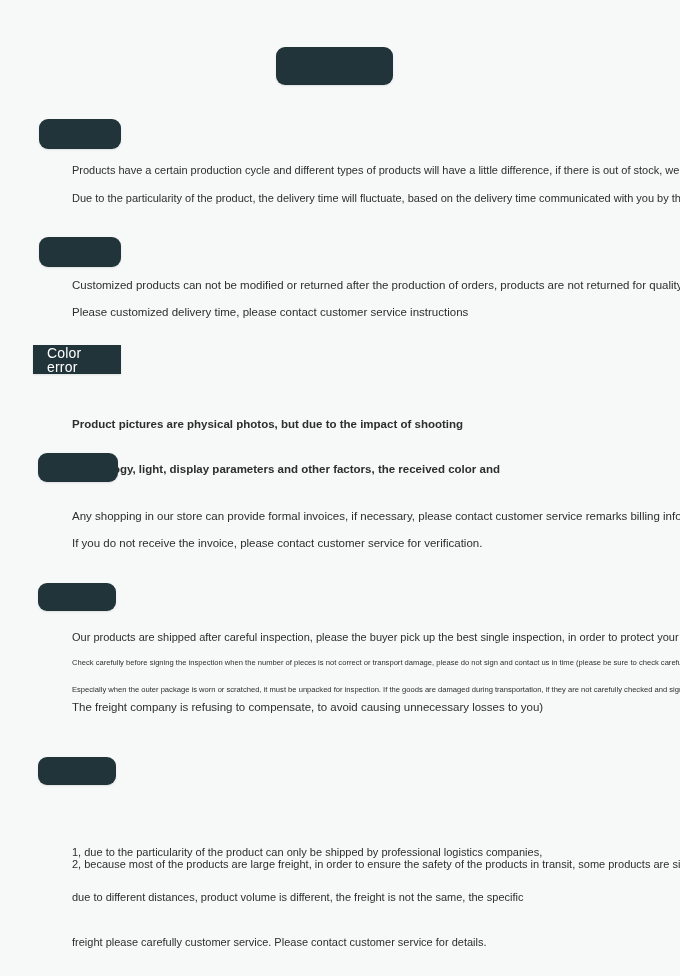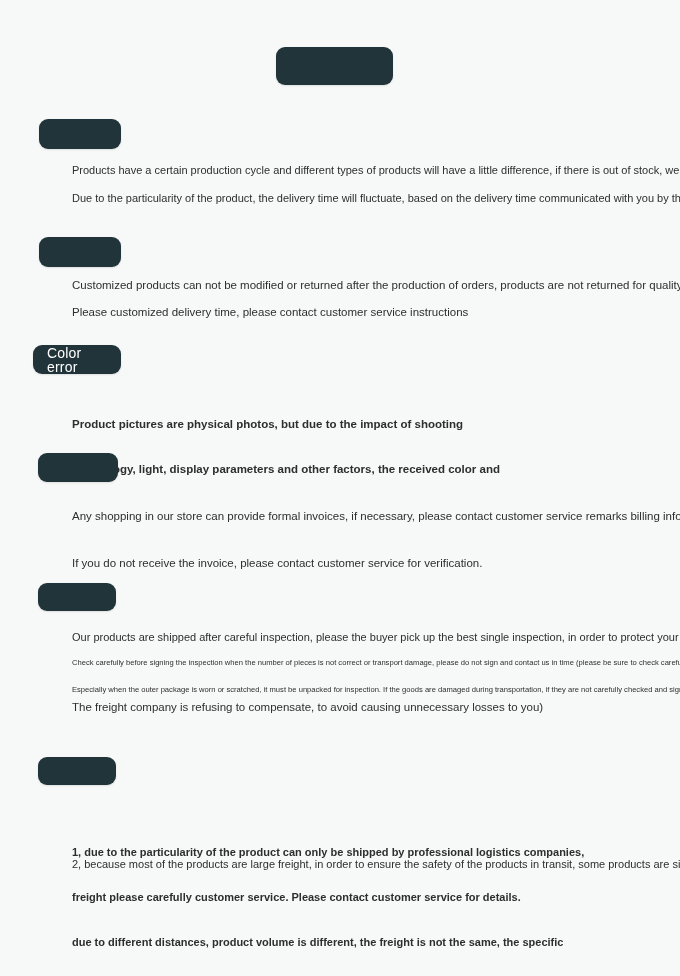--- a/index.html
+++ b/index.html
@@ -54,21 +54,21 @@
     left: 39px;
     top: 237px;
     width: 82px;
     height: 30px;
   }
   .badge-s3 {
     left: 33px;
     top: 345px;
     width: 88px;
     height: 29px;
-    border-radius: 9px;
+    border-radius: 0;
     font-size: 14px;
   }
   .badge-s4 {
     left: 38px;
     top: 453px;
     width: 80px;
     height: 29px;
   }
   .badge-s5 {
     left: 38px;
@@ -96,29 +96,29 @@
   .p-1a { left: 72px; top: 163px; }
   .p-1b { left: 72px; top: 191px; }
 
   .p-2a { left: 72px; top: 278px; }
   .p-2b { left: 72px; top: 305px; }
 
   .p-3 { left: 72px; top: 387px; line-height: 15px; }
   .p-3 span { display: block; font-weight: bold; }
 
   .p-4a { left: 72px; top: 509px; }
-  .p-4b { left: 72px; top: 556px; }
+  .p-4b { left: 72px; top: 536px; }
 
   .p-5a { left: 72px; top: 630px; }
   .p-5b { left: 72px; top: 657px; }
   .p-5c { left: 72px; top: 684px; }
   .p-5d { left: 72px; top: 700px; }
 
   .p-6 { left: 72px; top: 815px; line-height: 15px; }
-  .p-6 span { display: block; font-weight: bold; }
+  .p-6 span { display: block; }
   .p-6b { left: 72px; top: 857px; }
   .p-6c { left: 72px; top: 897px; }
 </style>
 </head>
 <body>
 
 <div class="page">
 
   <div class="badge badge-title"></div>
 
@@ -142,18 +142,18 @@
 
   <div class="badge badge-s5"></div>
   <div class="para t-md p-5a">Our products are shipped after careful inspection, please the buyer pick up the best single inspection, in order to protect your rights and interests</div>
   <div class="para t-xs p-5b">Check carefully before signing the inspection when the number of pieces is not correct or transport damage, please do not sign and contact us in time (please be sure to check carefully,</div>
   <div class="para t-xs p-5c">Especially when the outer package is worn or scratched, it must be unpacked for inspection. If the goods are damaged during transportation, if they are not carefully checked and signed directly,</div>
   <div class="para t-lg p-5d">The freight company is refusing to compensate, to avoid causing unnecessary losses to you)</div>
 
   <div class="badge badge-s6"></div>
   <div class="para t-md p-6">
     <span>1, due to the particularity of the product can only be shipped by professional logistics companies,</span>
+    <span>due to different distances, product volume is different, the freight is not the same, the specific</span>
     <span>freight please carefully customer service. Please contact customer service for details.</span>
-    <span>due to different distances, product volume is different, the freight is not the same, the specific</span>
   </div>
   <div class="para t-md p-6b">2, because most of the products are large freight, in order to ensure the safety of the products in transit, some products are simple wooden frame,</div>
 
 </div>
 
 </body></html>

